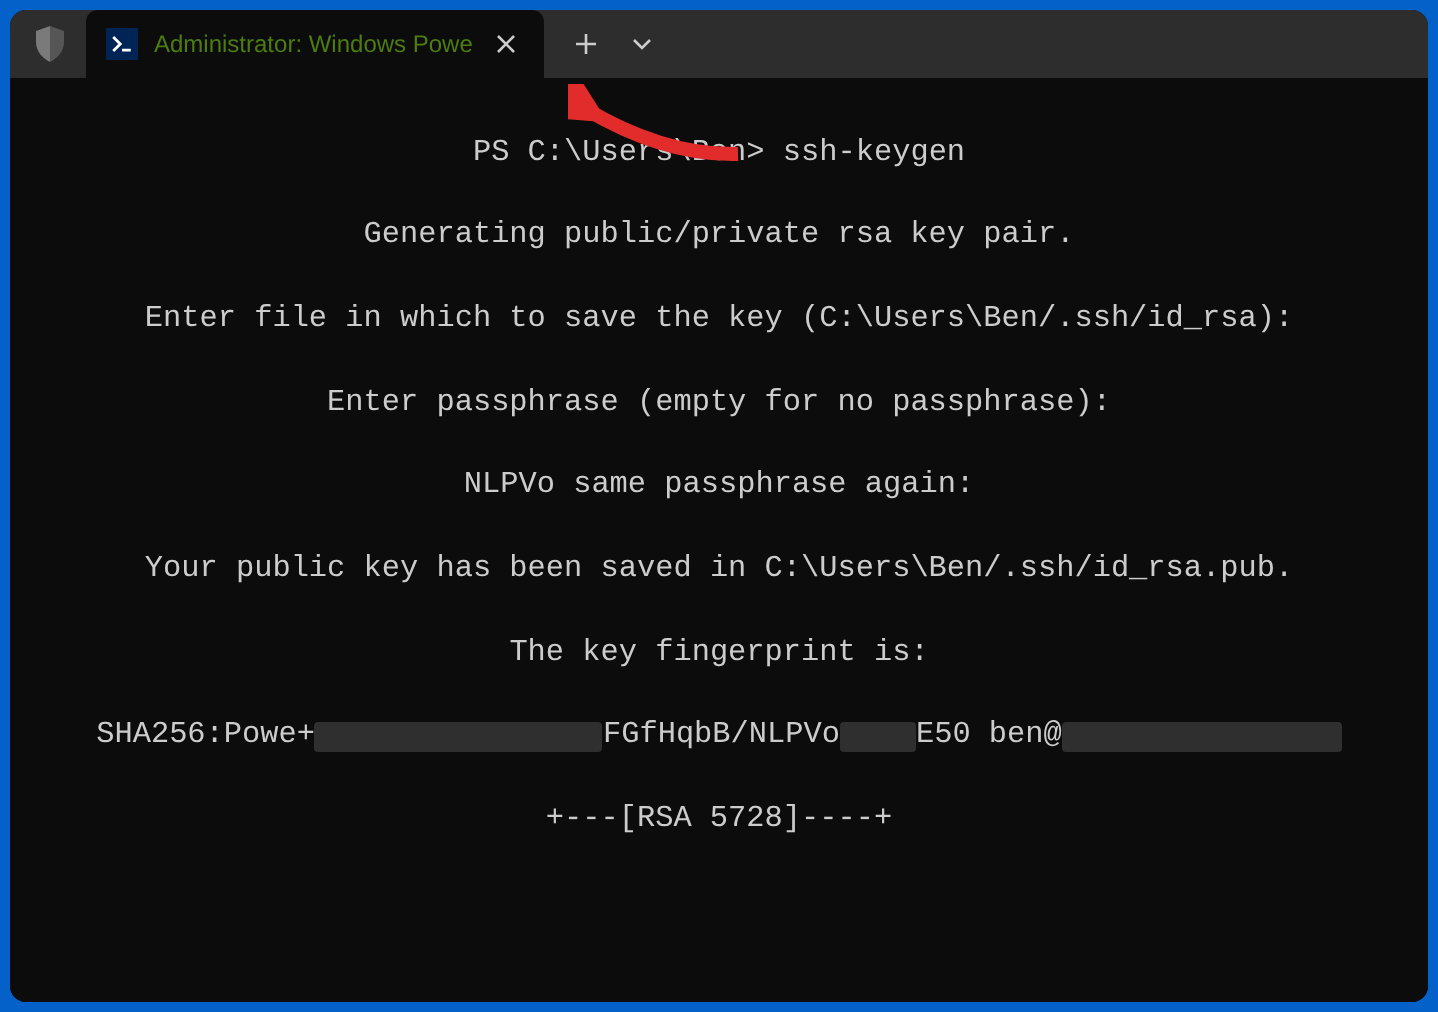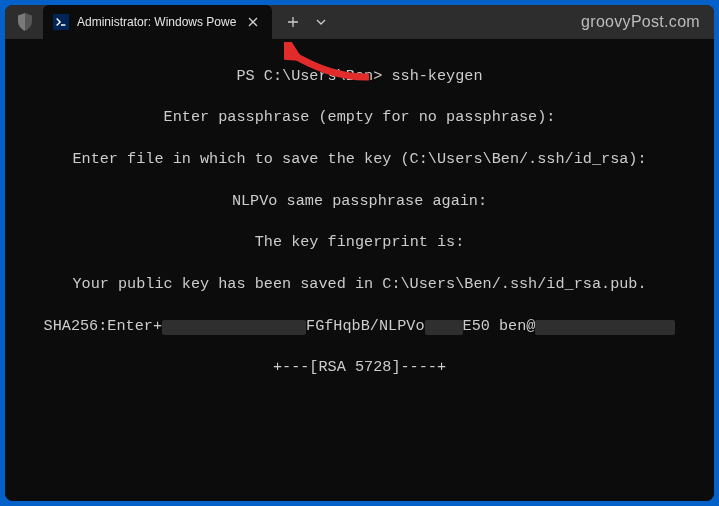--- a/index.html
+++ b/index.html
@@ -54,21 +54,21 @@
       background: #012456;
       display: flex;
       align-items: center;
       justify-content: center;
       color: #eee;
       font-size: 10px;
       font-family: sans-serif;
       flex-shrink: 0;
     }
     .tab-title {
-      color: #e5e5e5;
+      color: #4d7c0f;
       font-size: 12px;
       font-family: 'Segoe UI', sans-serif;
       white-space: nowrap;
       overflow: hidden;
       text-overflow: ellipsis;
       max-width: 160px;
     }
     .tab-close {
       color: #ccc;
       font-size: 14px;
@@ -169,31 +169,31 @@
       <svg viewBox="0 0 12 12" width="12" height="12">
           <line x1="6" y1="1" x2="6" y2="11" stroke="#ccc" stroke-width="1.3"></line>
           <line x1="1" y1="6" x2="11" y2="6" stroke="#ccc" stroke-width="1.3"></line>
         </svg>
     </span>
     <span class="dropdown-btn">
       <svg viewBox="0 0 10 6" width="10" height="6">
           <path d="M1 1 L5 5 L9 1" stroke="#ccc" stroke-width="1.3" fill="none"></path>
         </svg>
     </span>
-    <span class="watermark">groovyPost.com</span>
   </div>
 
   <div class="terminal-body">
 <div class="line"><span>PS C:\Users\Ben&gt; </span><span>ssh-keygen</span></div>
+<div class="line">Generating public/private rsa key pair.</div>
+<div class="line">Enter file in which to save the key (C:\Users\Ben/.ssh/id_rsa):</div>
 <div class="line">Enter passphrase (empty for no passphrase):</div>
-<div class="line">Enter file in which to save the key (C:\Users\Ben/.ssh/id_rsa):</div>
 <div class="line">NLPVo same passphrase again:</div>
+<div class="line">Your public key has been saved in C:\Users\Ben/.ssh/id_rsa.pub.</div>
 <div class="line">The key fingerprint is:</div>
-<div class="line">Your public key has been saved in C:\Users\Ben/.ssh/id_rsa.pub.</div>
-<div class="line"><span>SHA256:Enter+</span><span class="redacted" style="width:144px"></span><span>FGfHqbB/NLPVo</span><span class="redacted" style="width:38px"></span><span>E50 ben@</span><span class="redacted" style="width:140px"></span></div>
+<div class="line"><span>SHA256:Powe+</span><span class="redacted" style="width:144px"></span><span>FGfHqbB/NLPVo</span><span class="redacted" style="width:38px"></span><span>E50 ben@</span><span class="redacted" style="width:140px"></span></div>
 <div class="line">+---[RSA 5728]----+</div>
 
 
 
 
 
 
 
 
 

